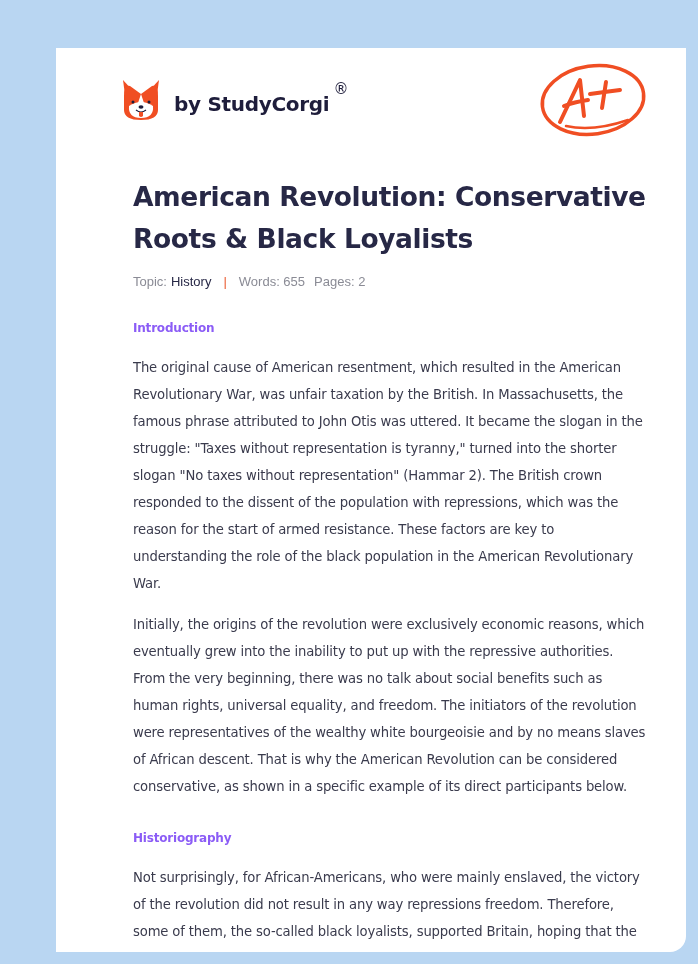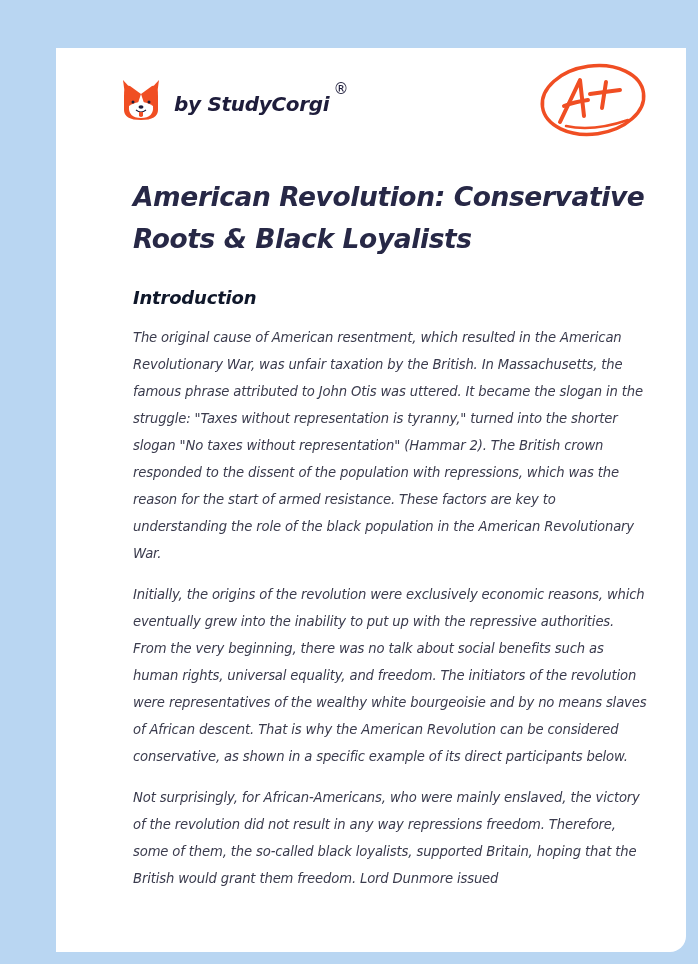--- a/index.html
+++ b/index.html
@@ -16,21 +16,20 @@
     }
     .card {
       position: absolute;
       left: 56px;
       top: 48px;
       width: 630px;
       height: 904px;
       background: #ffffff;
       border-bottom-right-radius: 16px;
       overflow: hidden;
-      font-style: italic;
     }
     .header {
       position: absolute;
       left: 64px;
       top: 24px;
       width: 530px;
       height: 90px;
     }
     .logo {
       position: absolute;
@@ -100,23 +99,23 @@
       color: #ea5a2f;
       margin: 0 12px;
     }
     .meta .pages {
       margin-left: 9px;
     }
     h2.section {
       margin: 26px 0 0 0;
       font-family: "DejaVu Sans", sans-serif;
       font-weight: bold;
-      font-size: 18px;
+      font-size: 12px;
       line-height: 24px;
-      color: #0f172a;
+      color: #8b5cf6;
       letter-spacing: -0.2px;
     }
     p.para {
       margin: 14px 0 0 0;
       font-family: "DejaVu Sans", sans-serif;
       font-size: 13.2px;
       line-height: 27px;
       color: #3a3b4d;
       letter-spacing: -0.15px;
     }
@@ -162,20 +161,28 @@
       <path d="M68 22 L64 48" fill="none" stroke="#f04e23" stroke-width="4" stroke-linecap="round"></path>
       <path d="M52 34 Q66 32 82 30" fill="none" stroke="#f04e23" stroke-width="4" stroke-linecap="round"></path>
 
       <path d="M28 66 Q55 72 90 60" fill="none" stroke="#f04e23" stroke-width="2.5" stroke-linecap="round"></path>
     </svg>
   </div>
 
   <div class="content">
     <h1 class="title">American Revolution: Conservative Roots &amp; Black Loyalists</h1>
 
+    <div class="meta">
+      <span>Topic:</span>
+      <span class="value">History</span>
+      <span class="sep">|</span>
+      <span>Words: 655</span>
+      <span class="pages">Pages: 2</span>
+    </div>
 
     <h2 class="section">Introduction</h2>
     <p class="para">The original cause of American resentment, which resulted in the American Revolutionary War, was unfair taxation by the British. In Massachusetts, the famous phrase attributed to John Otis was uttered. It became the slogan in the struggle: "Taxes without representation is tyranny," turned into the shorter slogan "No taxes without representation" (Hammar 2). The British crown responded to the dissent of the population with repressions, which was the reason for the start of armed resistance. These factors are key to understanding the role of the black population in the American Revolutionary War.</p>
     <p class="para">Initially, the origins of the revolution were exclusively economic reasons, which eventually grew into the inability to put up with the repressive authorities. From the very beginning, there was no talk about social benefits such as human rights, universal equality, and freedom. The initiators of the revolution were representatives of the wealthy white bourgeoisie and by no means slaves of African descent. That is why the American Revolution can be considered conservative, as shown in a specific example of its direct participants below.</p>
 
+    <h2 class="section">Historiography</h2>
     <p class="para">Not surprisingly, for African-Americans, who were mainly enslaved, the victory of the revolution did not result in any way repressions freedom. Therefore, some of them, the so-called black loyalists, supported Britain, hoping that the British would grant them freedom. Lord Dunmore issued</p>
   </div>
 </div>
 
 </body></html>

